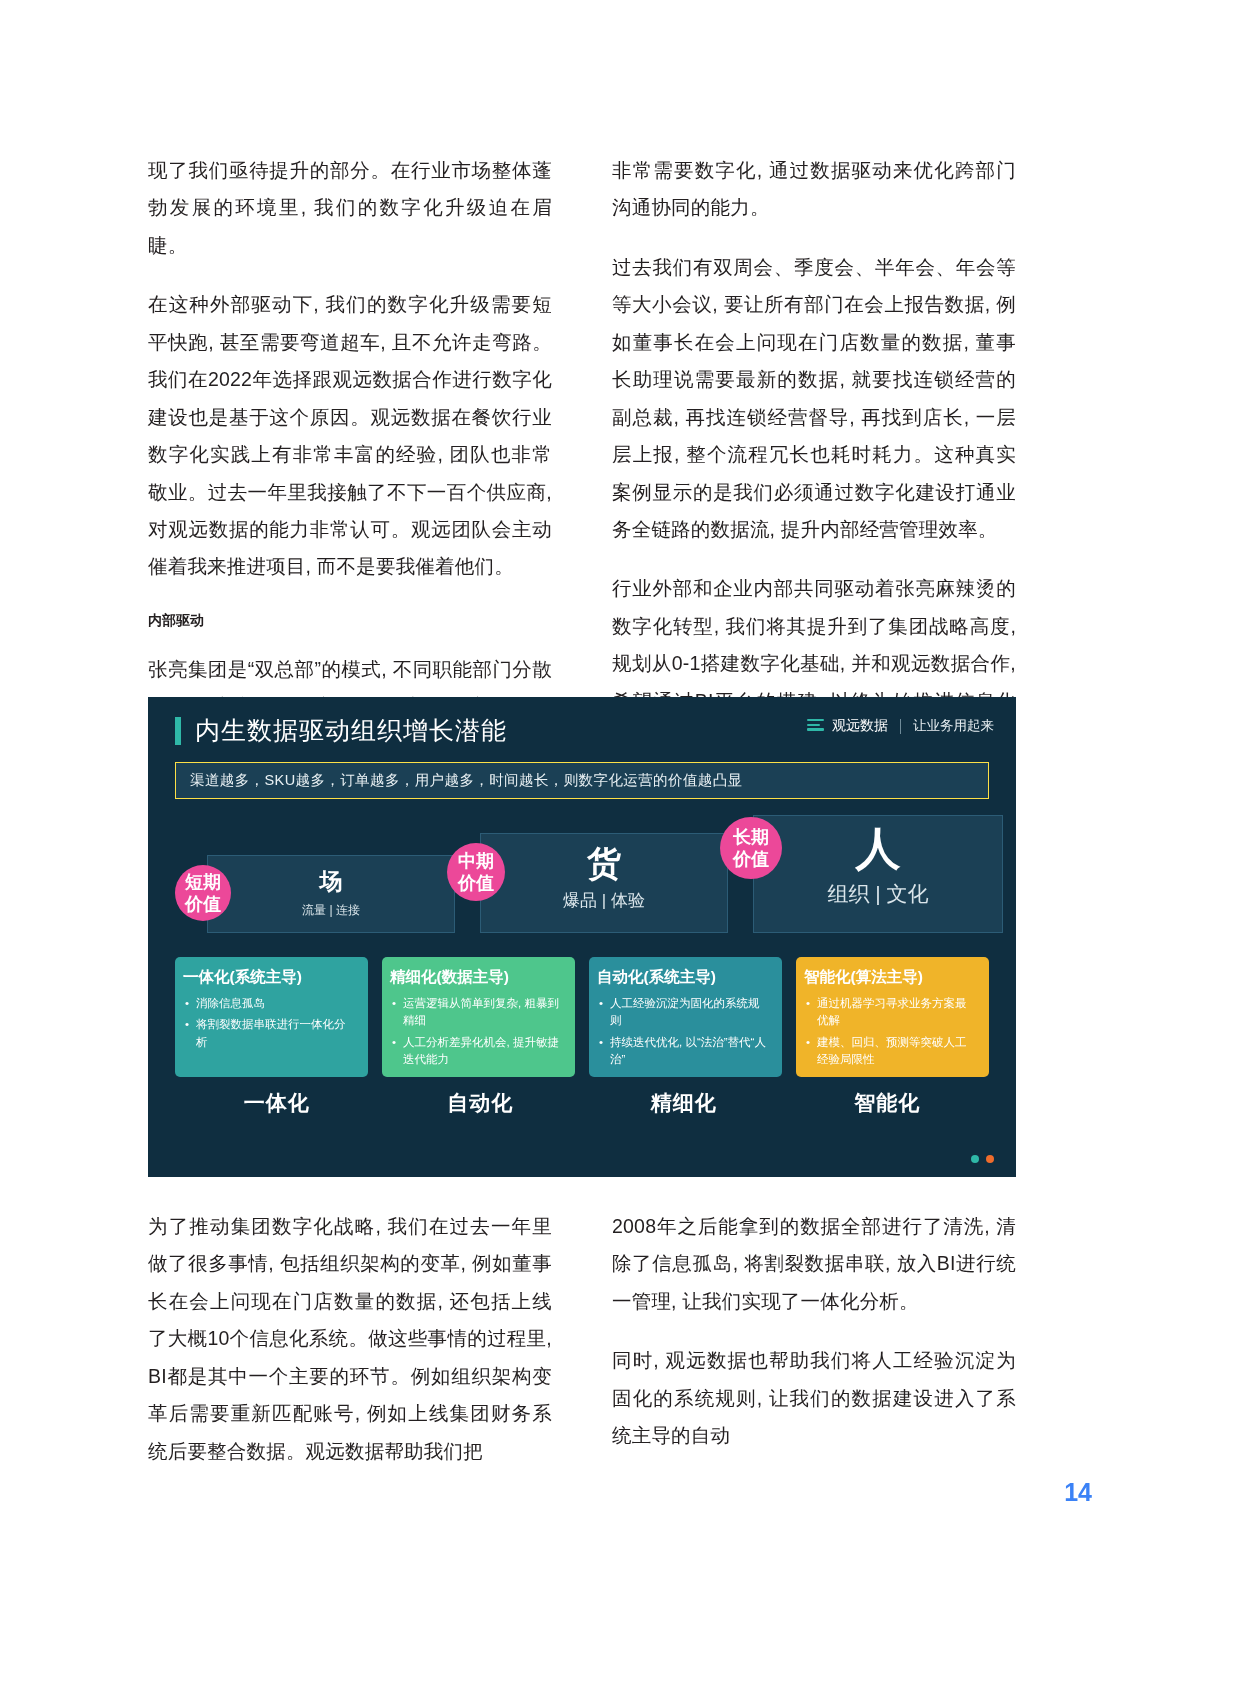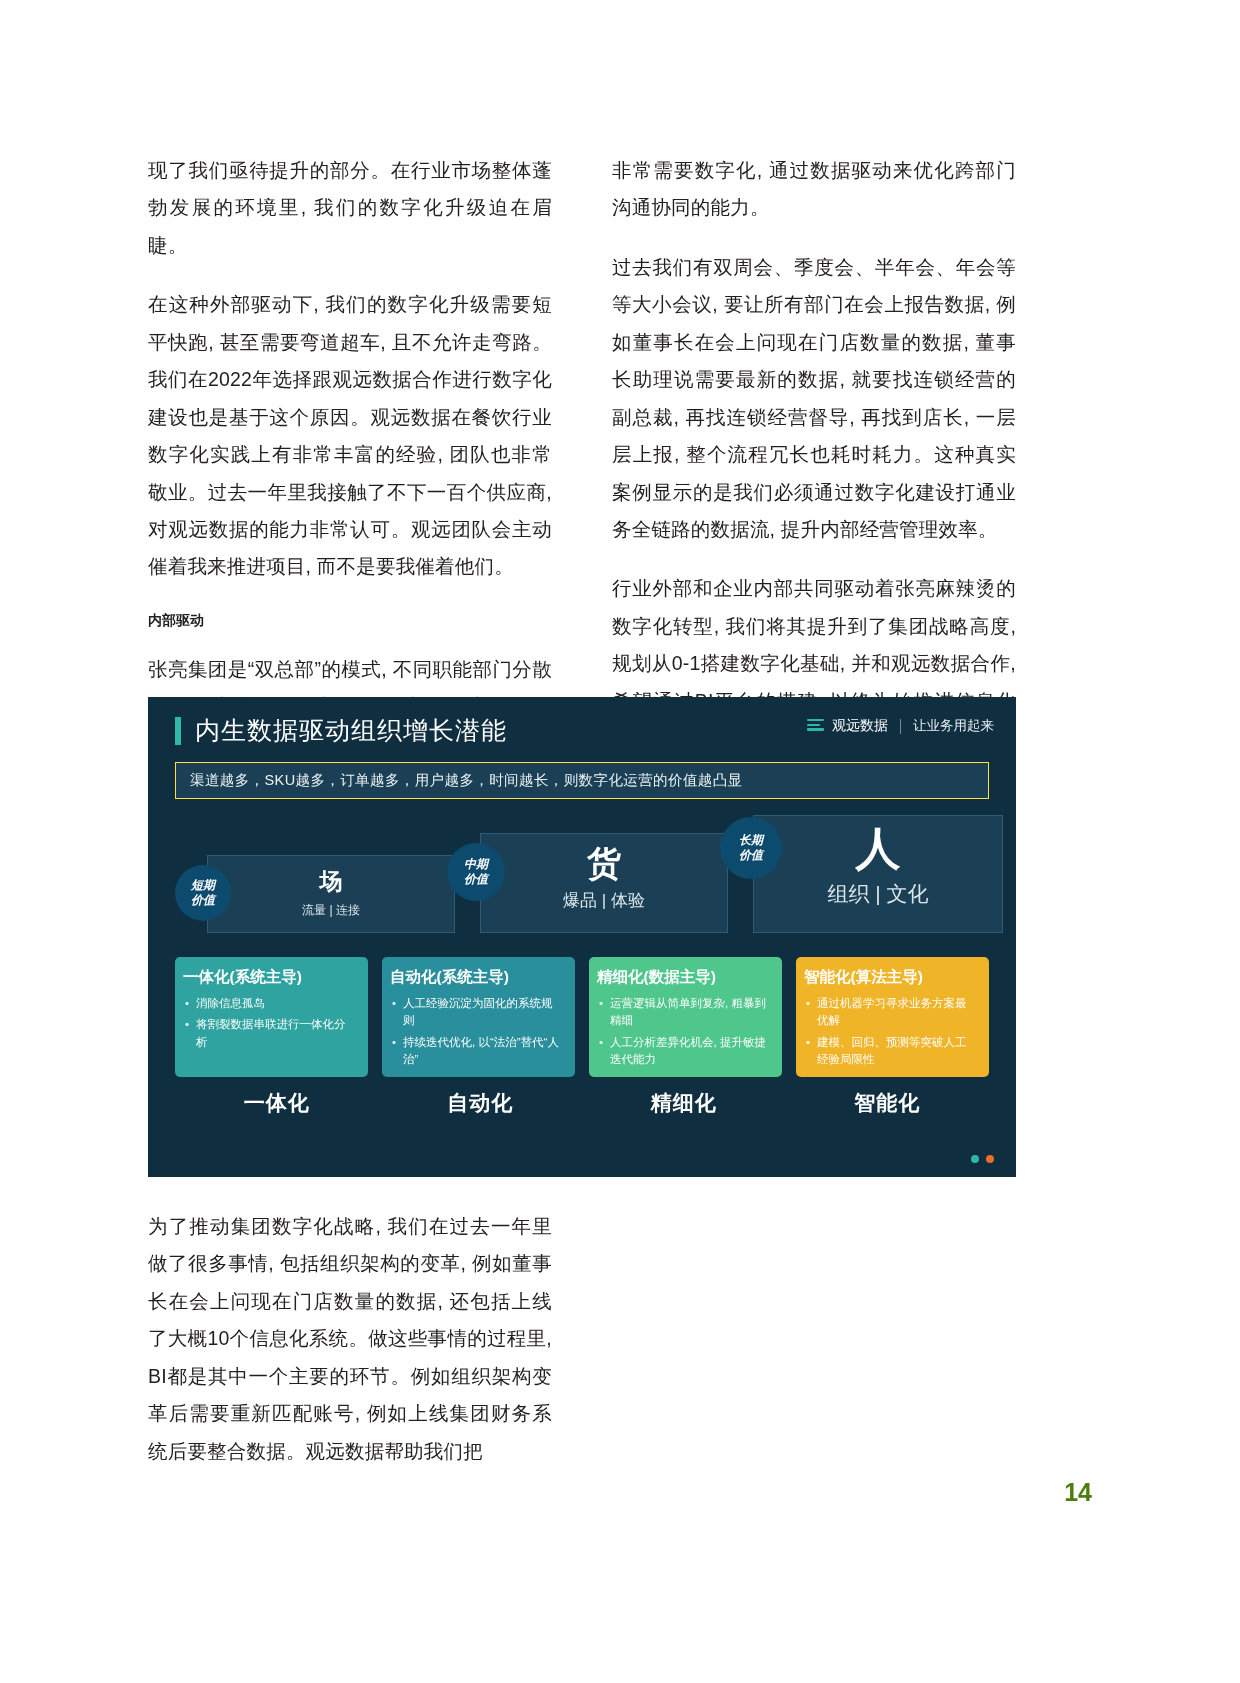--- a/index.html
+++ b/index.html
@@ -169,32 +169,31 @@
   .tier-huo .big { font-size: 34px; margin-top: 12px; }
   .tier-huo .sub { font-size: 17px; }
   .tier-ren {
     left: 578px; top: 0px; width: 250px; height: 118px;
   }
   .tier-ren .big { font-size: 45px; margin-top: 10px; }
   .tier-ren .sub { font-size: 21px; }
 
   .bubble {
     position: absolute;
-    background: #0c4a6e;
+    background: #ec4899;
     border-radius: 50%;
     color: #ffffff;
     text-align: center;
-    font-size: 12px;
+    font-size: 18px;
     font-weight: bold;
     line-height: 1.25;
     display: flex;
     align-items: center;
     justify-content: center;
     z-index: 4;
-    font-style: italic;
   }
   .bub-short { left: 0px; top: 50px; width: 56px; height: 56px; align-items: center; }
   .bub-mid  { left: 272px; top: 28px; width: 58px; height: 58px; }
   .bub-long { left: 545px; top: 2px; width: 62px; height: 62px; }
 
   
   .cards {
     position: absolute;
     left: 27px;
     top: 260px;
@@ -278,21 +277,21 @@
     display: flex;
     gap: 60px;
   }
 
   .page-number {
     position: absolute;
     right: 148px;
     top: 1478px;
     font-size: 25px;
     font-weight: bold;
-    color: #4d7c0f;
+    color: #3b82f6;
   }
 </style>
 </head>
 <body>
 
 <div class="page">
 
   <div class="columns">
     <div class="col">
       <p>现了我们亟待提升的部分。在行业市场整体蓬勃发展的环境里, 我们的数字化升级迫在眉睫。</p>
@@ -361,34 +360,34 @@
     </div>
 
     <div class="cards">
       <div class="card card-1">
         <h4>一体化(系统主导)</h4>
         <ul>
           <li>消除信息孤岛</li>
           <li>将割裂数据串联进行一体化分析</li>
         </ul>
       </div>
+      <div class="card card-3">
+        <h4>精细化(数据主导)</h4>
+        <ul>
+          <li>运营逻辑从简单到复杂, 粗暴到精细</li>
+          <li>人工分析差异化机会, 提升敏捷迭代能力</li>
+        </ul>
+      </div>
       <div class="card card-2">
         <h4>自动化(系统主导)</h4>
         <ul>
           <li>人工经验沉淀为固化的系统规则</li>
           <li>持续迭代优化, 以“法治”替代“人治”</li>
         </ul>
       </div>
-      <div class="card card-3">
-        <h4>精细化(数据主导)</h4>
-        <ul>
-          <li>运营逻辑从简单到复杂, 粗暴到精细</li>
-          <li>人工分析差异化机会, 提升敏捷迭代能力</li>
-        </ul>
-      </div>
       <div class="card card-4">
         <h4>智能化(算法主导)</h4>
         <ul>
           <li>通过机器学习寻求业务方案最优解</li>
           <li>建模、回归、预测等突破人工经验局限性</li>
         </ul>
       </div>
     </div>
 
     <div class="steps">
@@ -401,16 +400,20 @@
     <div class="dots">
       <span class="dot-teal"></span>
       <span class="dot-orange"></span>
     </div>
   </div>
 
   <div class="columns-bottom">
     <div class="col">
       <p>为了推动集团数字化战略, 我们在过去一年里做了很多事情, 包括组织架构的变革, 例如董事长在会上问现在门店数量的数据, 还包括上线了大概10个信息化系统。做这些事情的过程里, BI都是其中一个主要的环节。例如组织架构变革后需要重新匹配账号, 例如上线集团财务系统后要整合数据。观远数据帮助我们把</p>
     </div>
+    <div class="col">
+      <p>2008年之后能拿到的数据全部进行了清洗, 清除了信息孤岛, 将割裂数据串联, 放入BI进行统一管理, 让我们实现了一体化分析。</p>
+      <p>同时, 观远数据也帮助我们将人工经验沉淀为固化的系统规则, 让我们的数据建设进入了系统主导的自动</p>
+    </div>
   </div>
 
   <div class="page-number">14</div>
 </div>
 
 </body></html>

